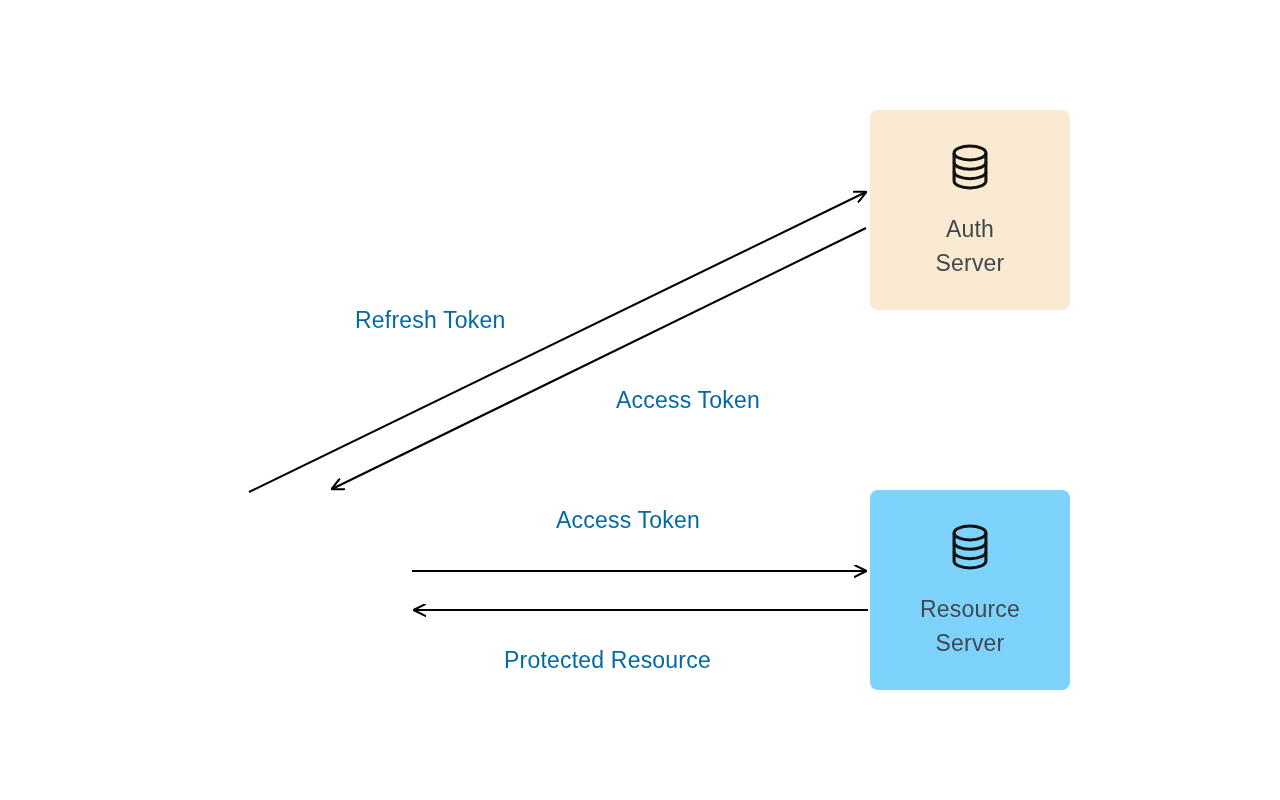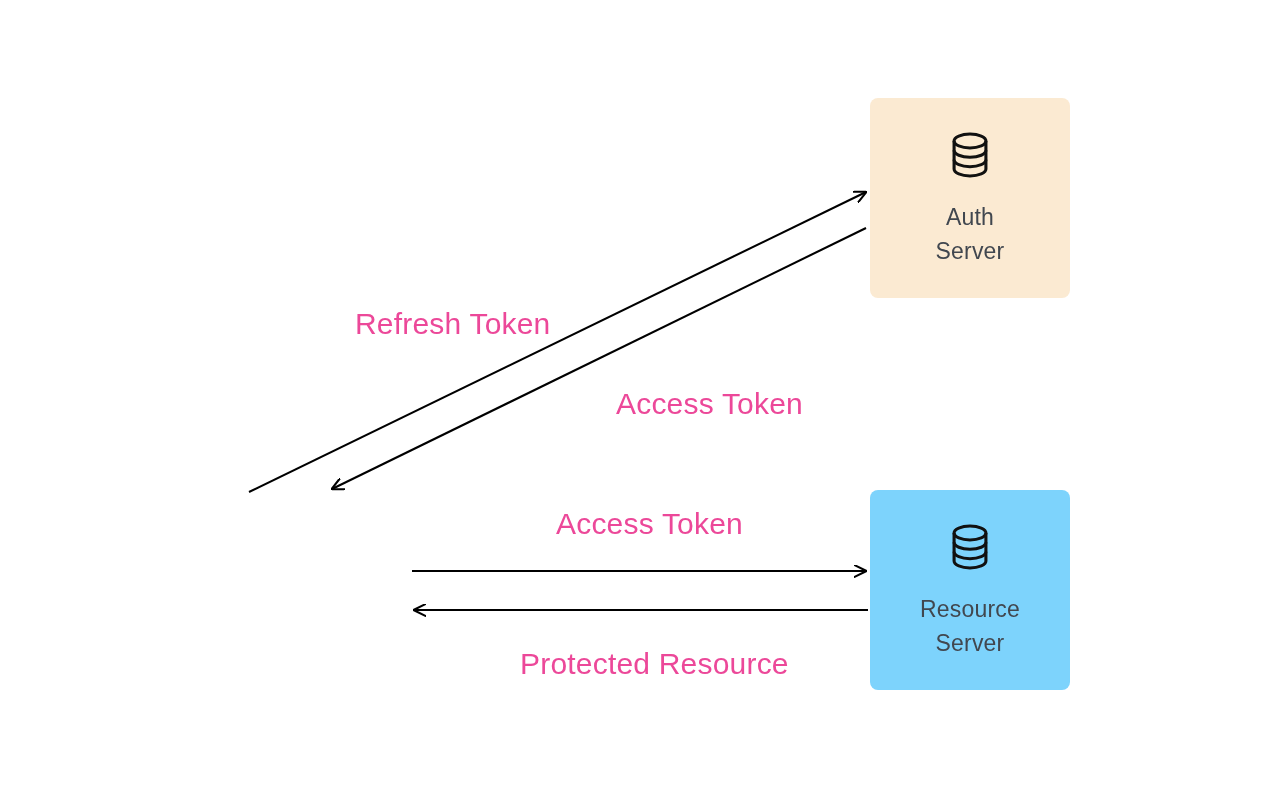--- a/index.html
+++ b/index.html
@@ -59,42 +59,42 @@
     white-space: pre-line;
   }
 
   #node-client {
     left: 210px;
     top: 490px;
     background: #f4f4f4;
   }
   #node-auth-server {
     left: 870px;
-    top: 98px;
+    top: 110px;
     background: #fbead2;
   }
   #node-resource-server {
     left: 870px;
     top: 490px;
     background: #7dd3fc;
   }
 
   
   .edge-label {
     position: absolute;
-    font-size: 30px;
-    color: #ec4899;
+    font-size: 23px;
+    color: #0369a1;
     letter-spacing: 0.2px;
     white-space: nowrap;
   }
 
   #label-refresh-token { left: 355px; top: 307px; }
   #label-access-token-auth { left: 616px; top: 387px; }
   #label-access-token-resource { left: 556px; top: 507px; }
-  #label-protected-resource { left: 520px; top: 647px; }
+  #label-protected-resource { left: 504px; top: 647px; }
 </style>
 </head>
 <body>
 
 <div id="diagram-canvas">
 
   <svg class="diagram-svg" viewBox="0 0 1280 800">
     <defs>
       <marker id="arrow-open" viewBox="0 0 12 12" refX="11" refY="6" markerWidth="13" markerHeight="13" orient="auto-start-reverse" markerUnits="userSpaceOnUse">
         <path d="M 0.5 0.6 L 11.5 6 L 0.5 11.4" fill="none" stroke="#000000" stroke-width="1.9" stroke-linecap="round" stroke-linejoin="round"></path>

